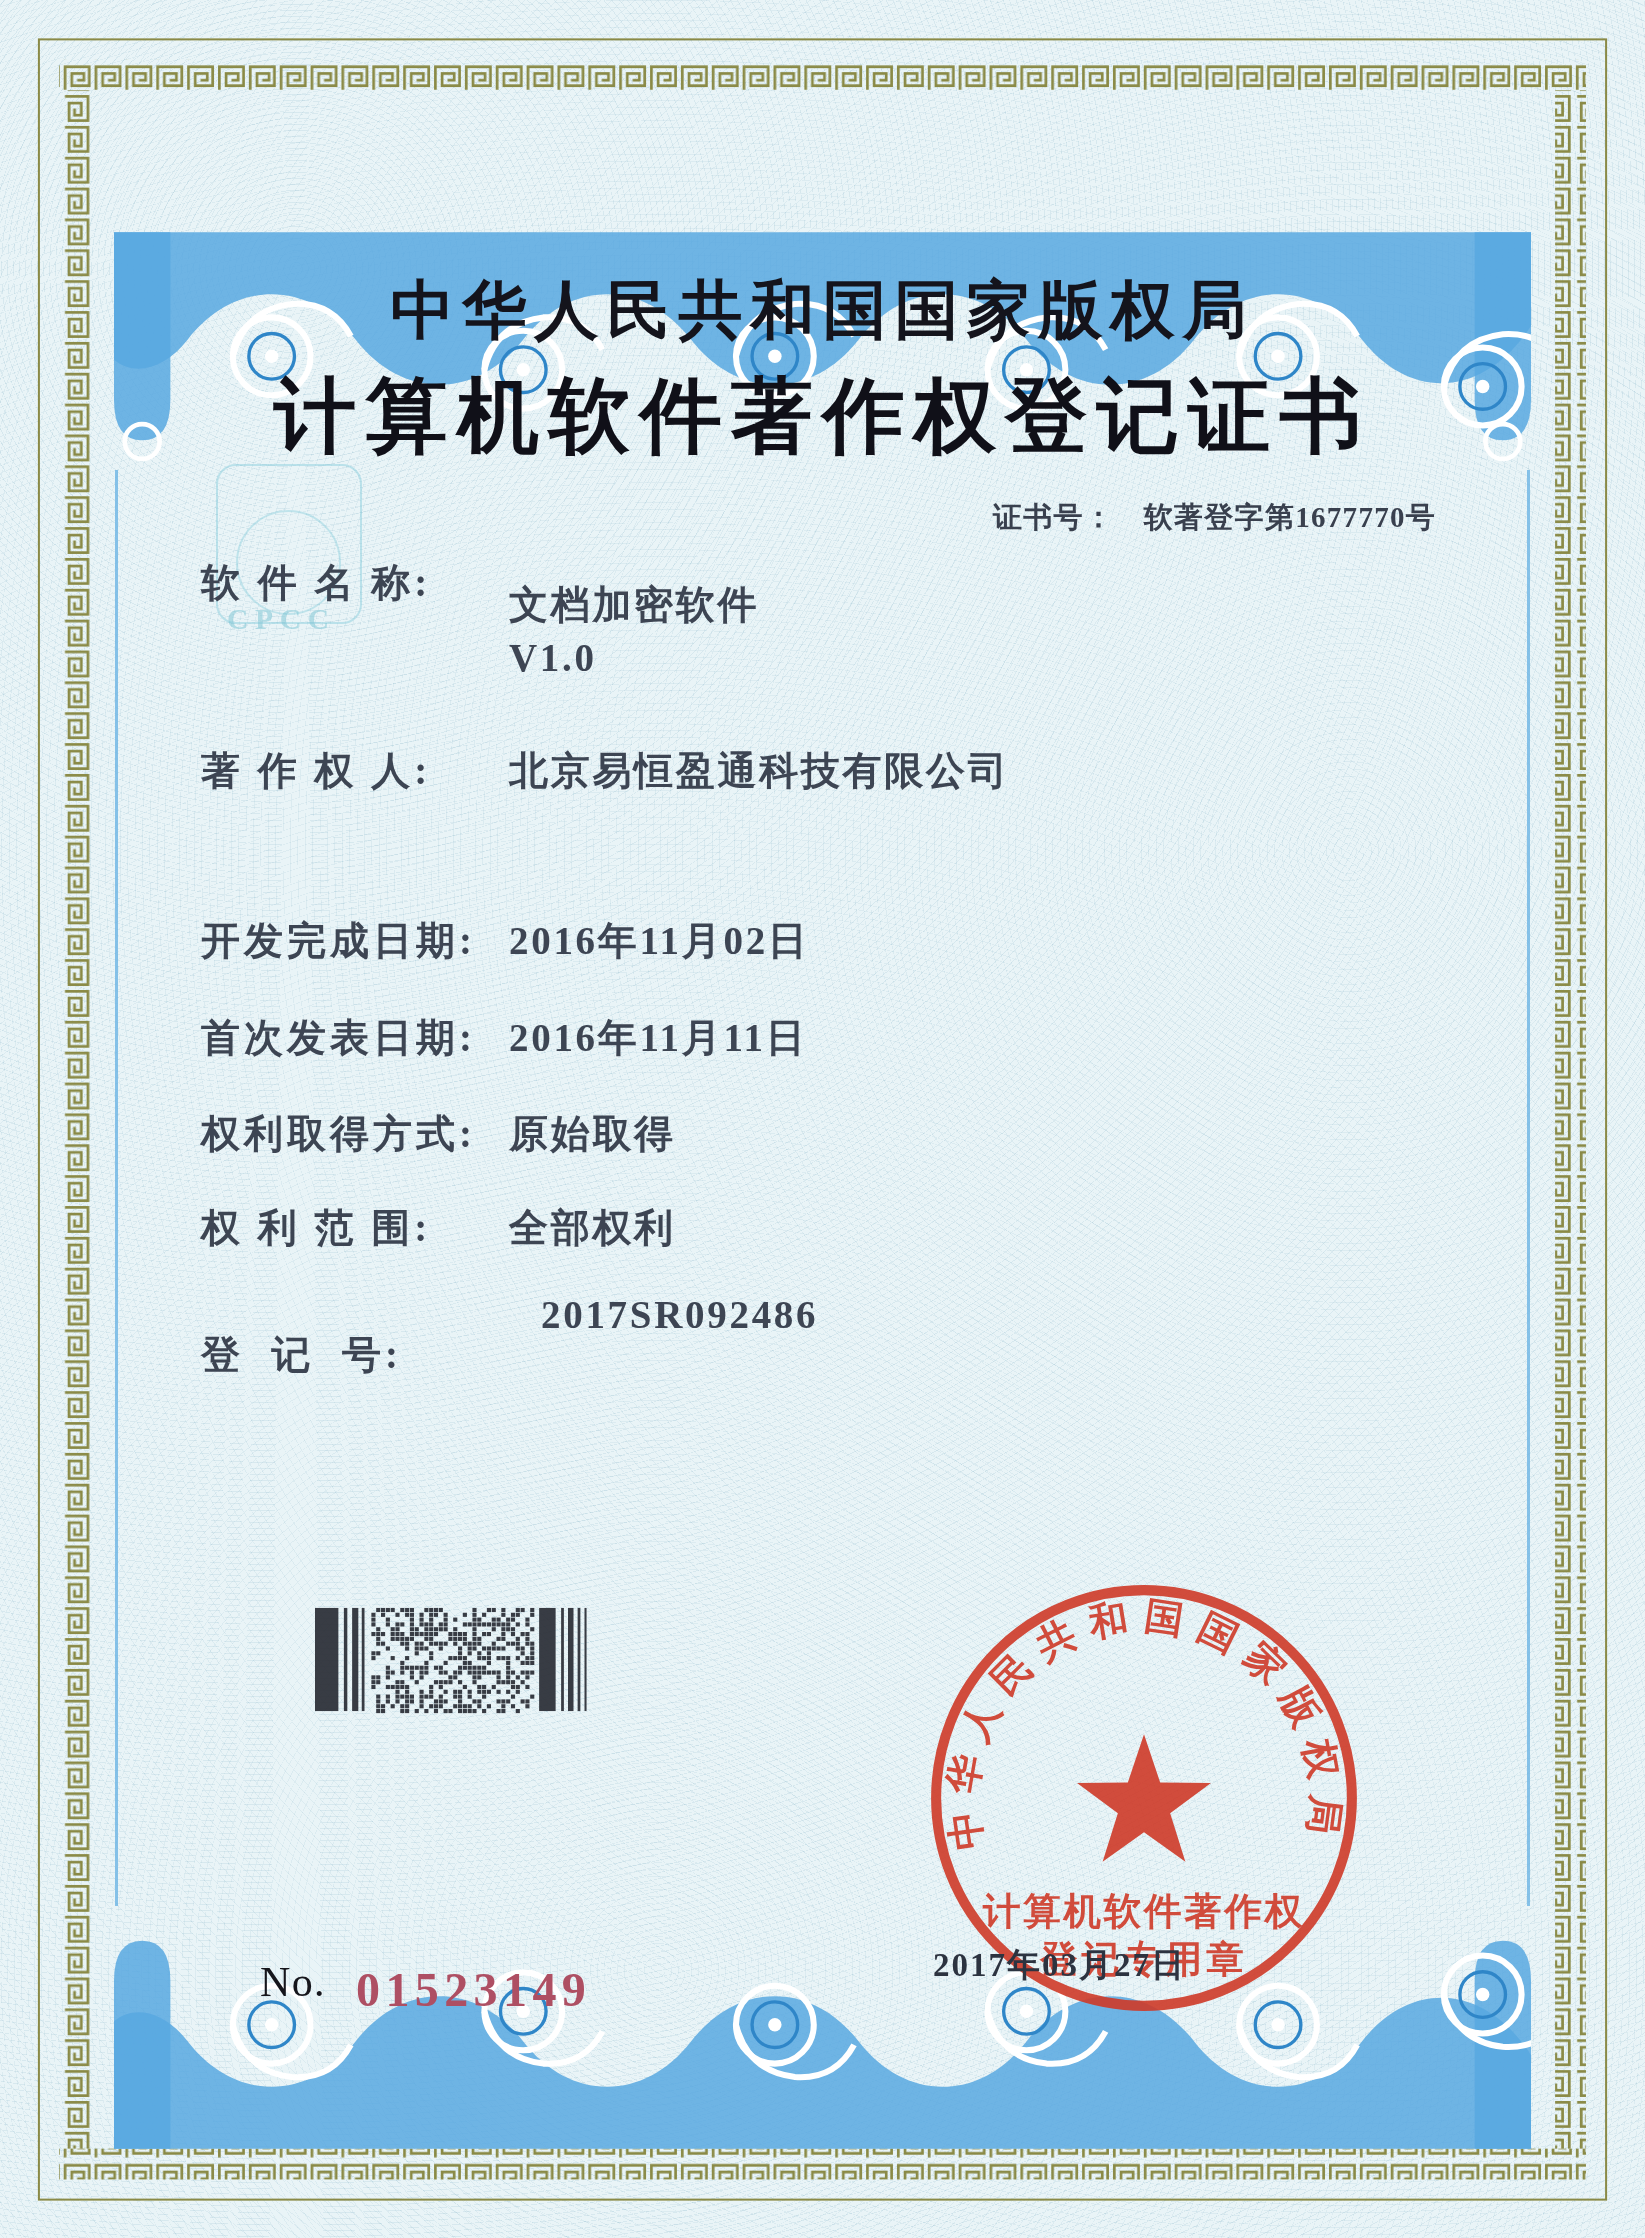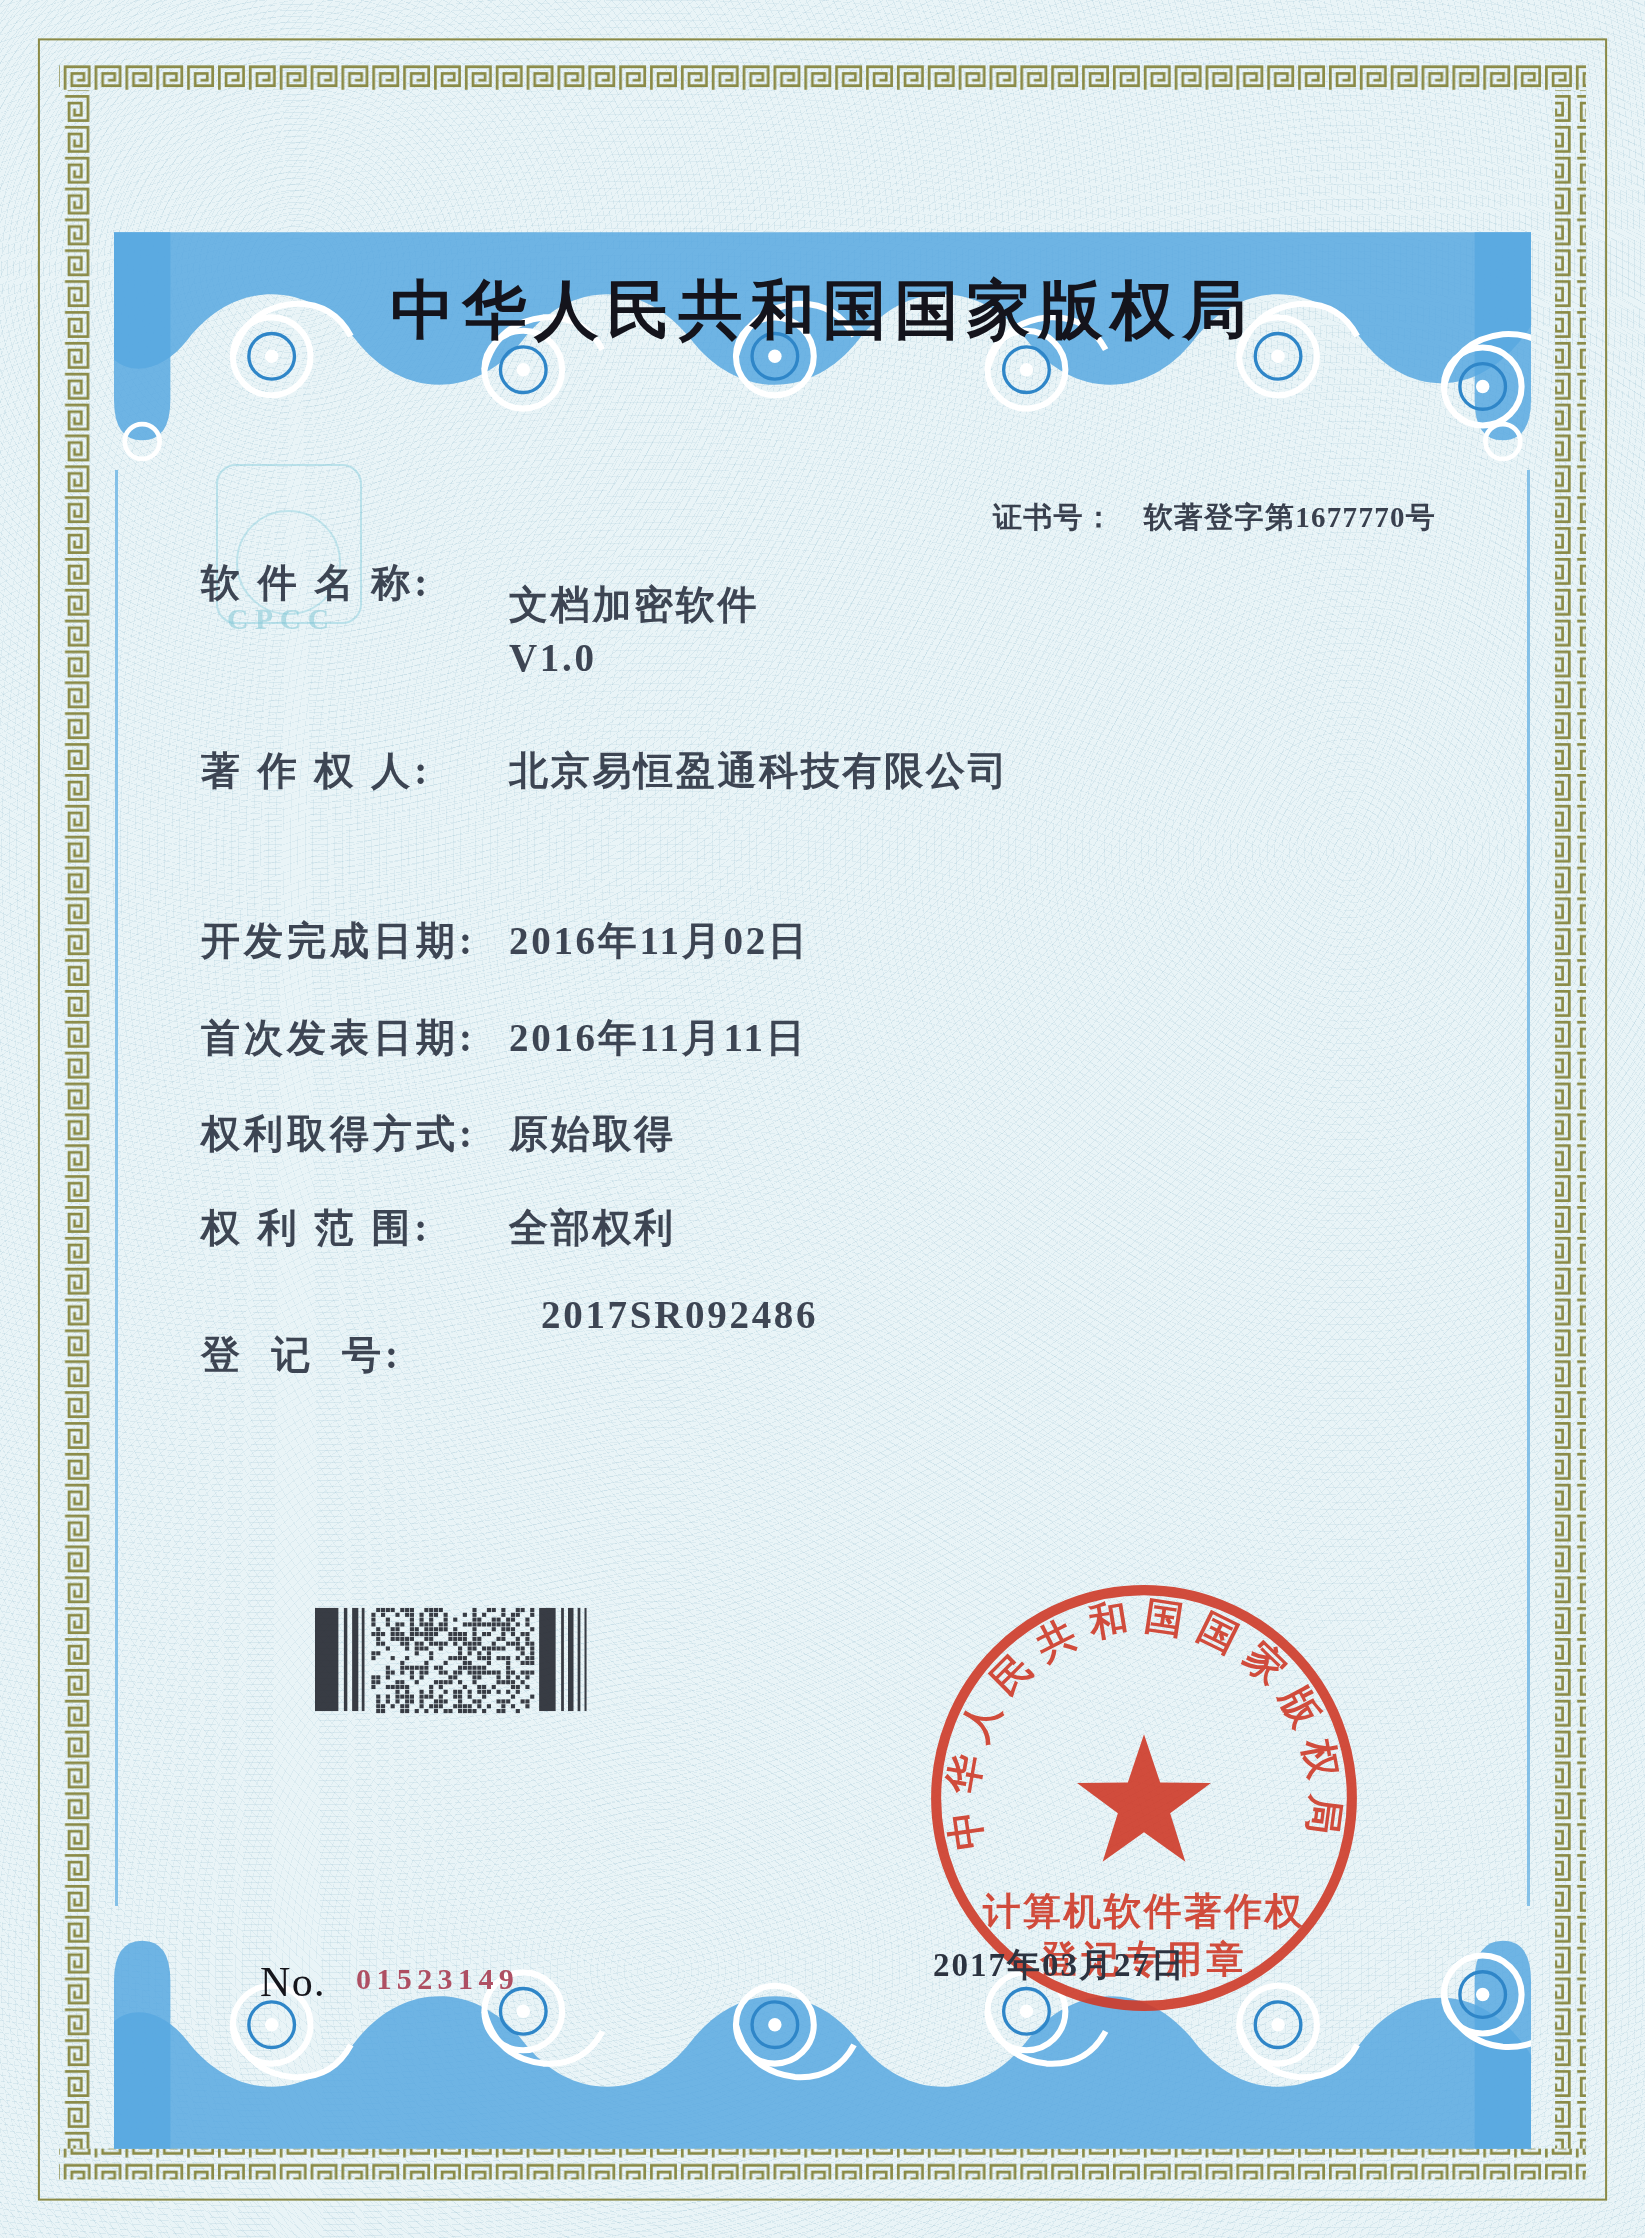--- a/index.html
+++ b/index.html
@@ -51,21 +51,21 @@
   .wm-text{left:227px;top:603px;font-size:29.5px;letter-spacing:6.7px;color:rgba(130,198,214,.55);
       font-weight:bold;}
 
   .barcode{left:315px;top:1603px;}
 
   .seal{left:916px;top:1570px;opacity:.9;}
   .issue-date{left:933px;top:1943px;width:429px;text-align:left;
       font-size:33px;font-weight:bold;color:#2c3340;letter-spacing:2px;z-index:5;}
 
   .serial{left:260px;top:1958px;font-size:42px;color:#16161c;letter-spacing:1.3px;}
-  .serial-num{left:356px;top:1962px;font-size:30px;color:#ae4f63;letter-spacing:5.4px;font-weight:bold;}
+  .serial-num{left:356px;top:1962px;font-size:48px;color:#ae4f63;letter-spacing:5.4px;font-weight:bold;}
 </style>
 </head>
 <body>
 
 <div class="page">
 
   <svg class="frame-svg" width="1645" height="2239" viewBox="0 0 2452 3336">
     <defs>
       <pattern id="mh" width="46" height="46" patternUnits="userSpaceOnUse">
         <path d="M5 41 V7 H41 V35 H15 V17 H33 V27 H23" fill="none" stroke="#8a8a46" stroke-width="4"></path>
@@ -126,20 +126,21 @@
   </svg>
 
   <div class="sideline l"></div>
   <div class="sideline r"></div>
 
   <div class="abs wm"></div>
   <div class="abs wm-circle"></div>
   <div class="abs wm-text">CPCC</div>
 
   <div class="abs authority">中华人民共和国国家版权局</div>
+  <div class="abs cert-title">计算机软件著作权登记证书</div>
   <div class="abs certno">
     <span>证书号：</span><span class="gap"></span><span>软著登字第1677770号</span>
   </div>
 
   <div class="abs flabel" style="top:556px;">软 件 名 称:</div>
   <div class="abs fvalue" style="top:578px;">文档加密软件</div>
   <div class="abs fvalue" style="top:635px;">V1.0</div>
 
   <div class="abs flabel" style="top:744px;">著 作 权 人:</div>
   <div class="abs fvalue" style="top:744px;">北京易恒盈通科技有限公司</div>

